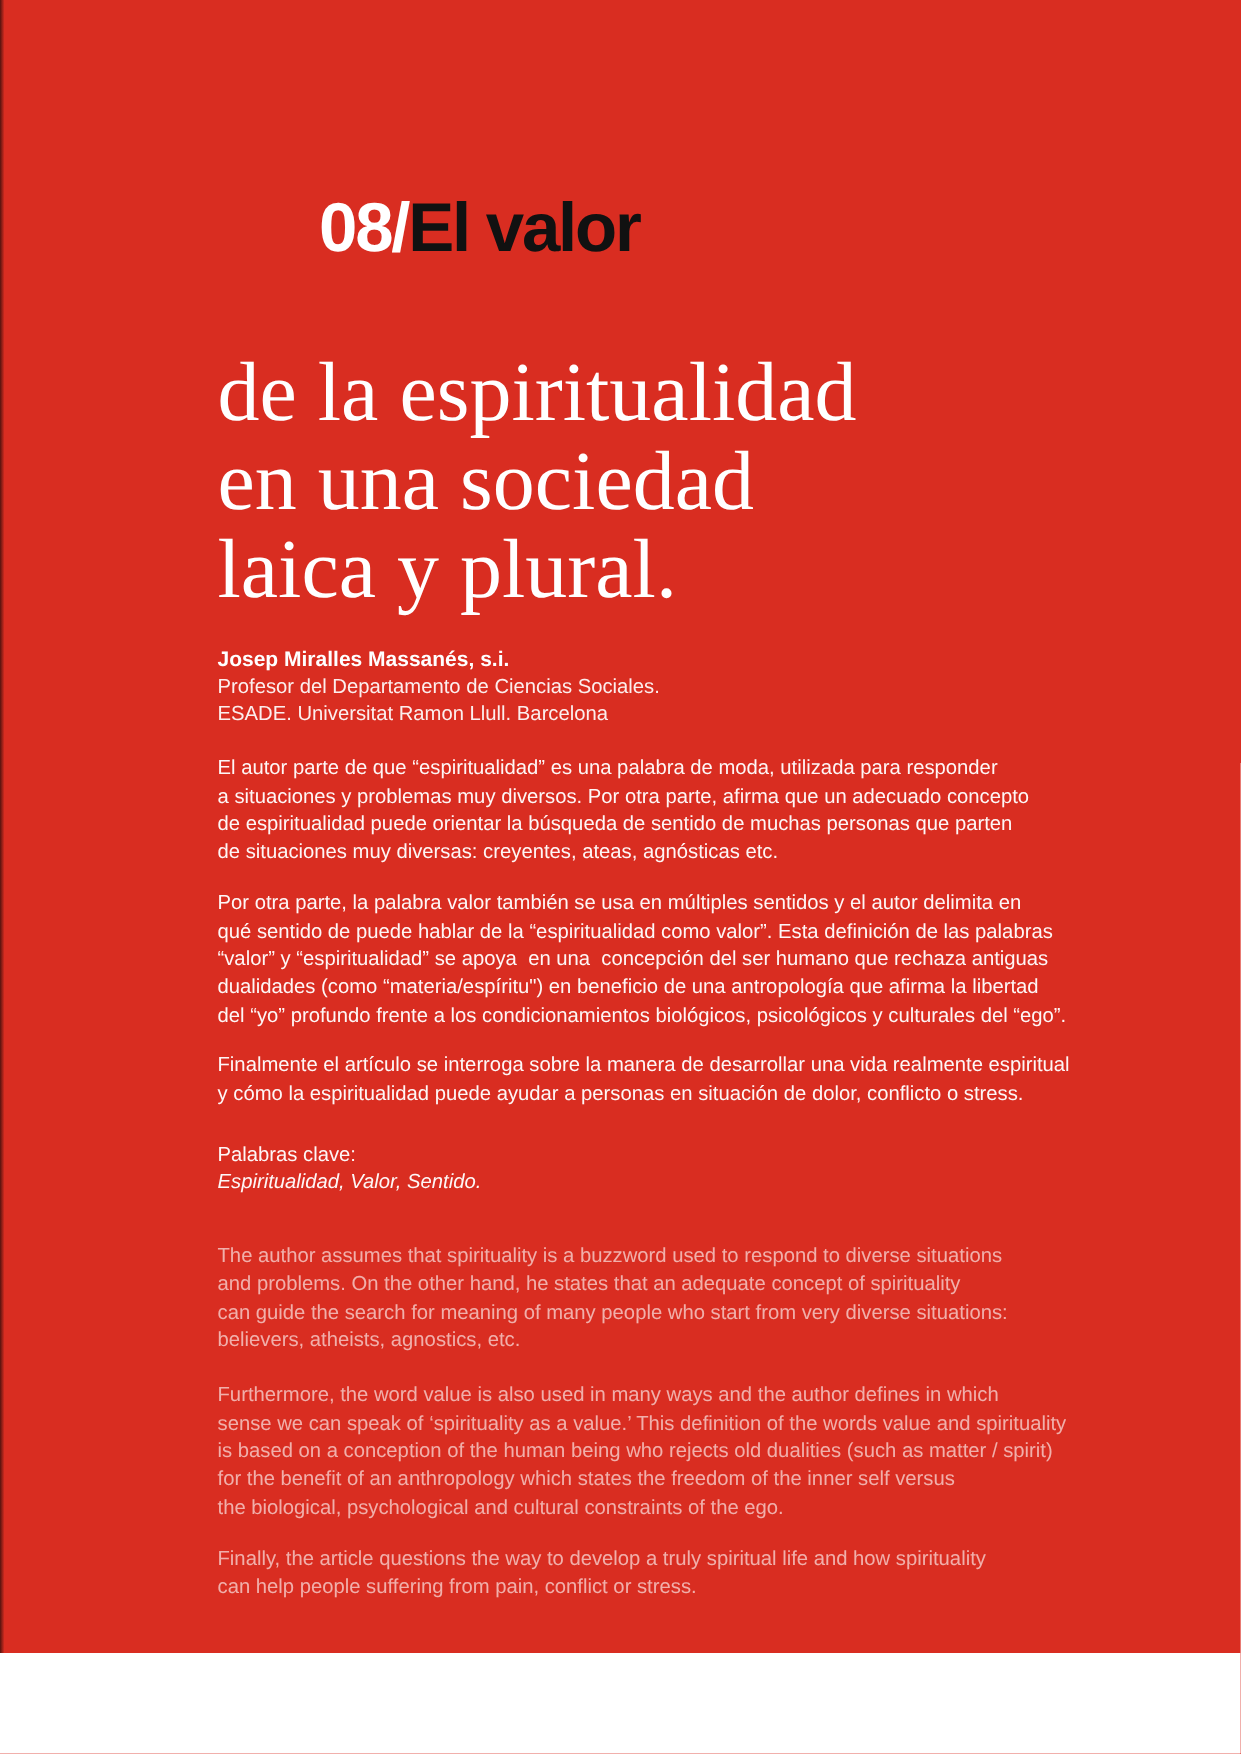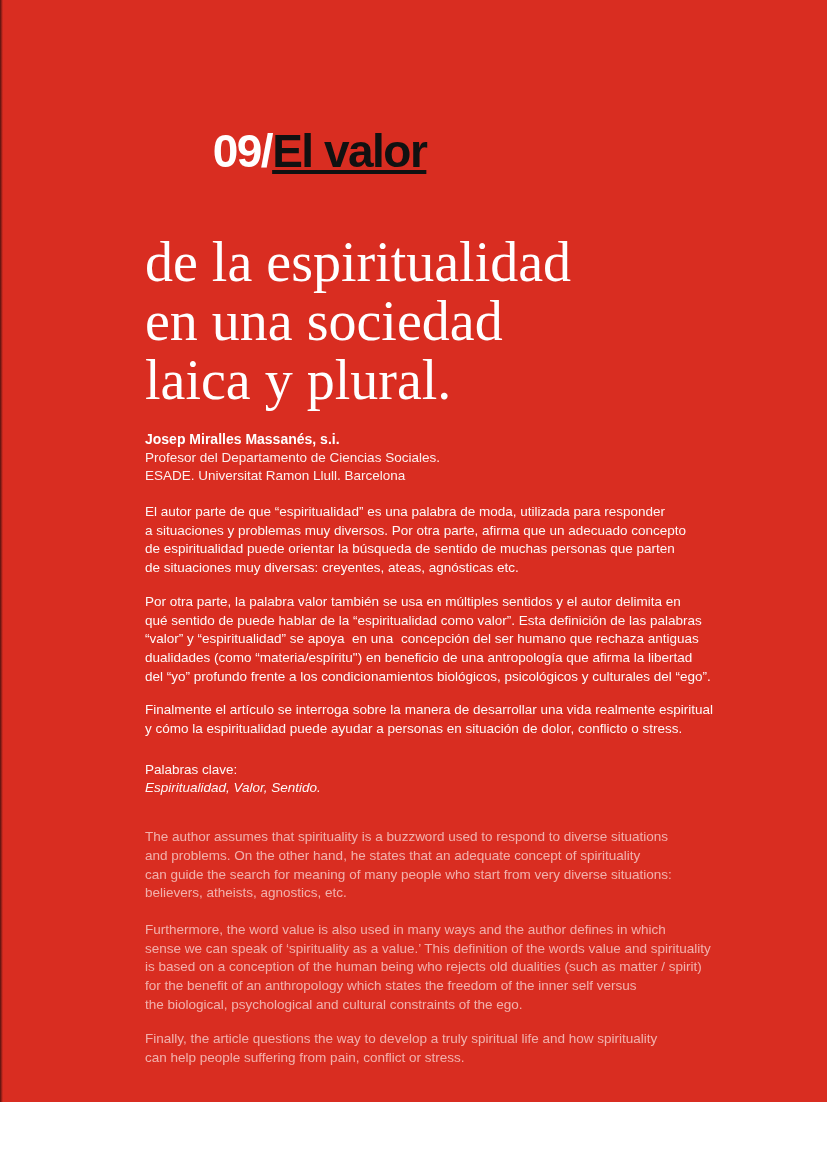--- a/index.html
+++ b/index.html
@@ -45,21 +45,21 @@
     width: 690px;
   }
   .title-line {
     font-weight: 900;
     font-size: 46px;
     line-height: 50px;
     letter-spacing: -1.5px;
     white-space: pre;
   }
   .title-number { color: #ffffff; }
-  .title-name { color: #111111; text-decoration: underline; }
+  .title-name { color: #111111; }
   .title-serif {
     font-family: "Liberation Serif", serif;
     font-weight: 400;
     font-size: 56px;
     line-height: 59px;
     color: #ffffff;
     margin-top: 7px;
     white-space: pre;
   }
   .author-block { margin-top: 20px; }
@@ -92,21 +92,21 @@
 </style>
 </head>
 <body>
 
 <div class="red-block">
   <div class="left-edge-shadow"></div>
 
   <div class="content">
 
     <div class="title-line">
-      <span class="title-number">09/</span><span class="title-name">El valor</span>
+      <span class="title-number">08/</span><span class="title-name">El valor</span>
     </div>
 
     <div class="title-serif">de la espiritualidad
 en una sociedad
 laica y plural.</div>
 
     <div class="author-block">
       <div class="author-name">Josep Miralles Massanés, s.i.</div>
       <div class="author-role">Profesor del Departamento de Ciencias Sociales.</div>
       <div class="author-affiliation">ESADE. Universitat Ramon Llull. Barcelona</div>

